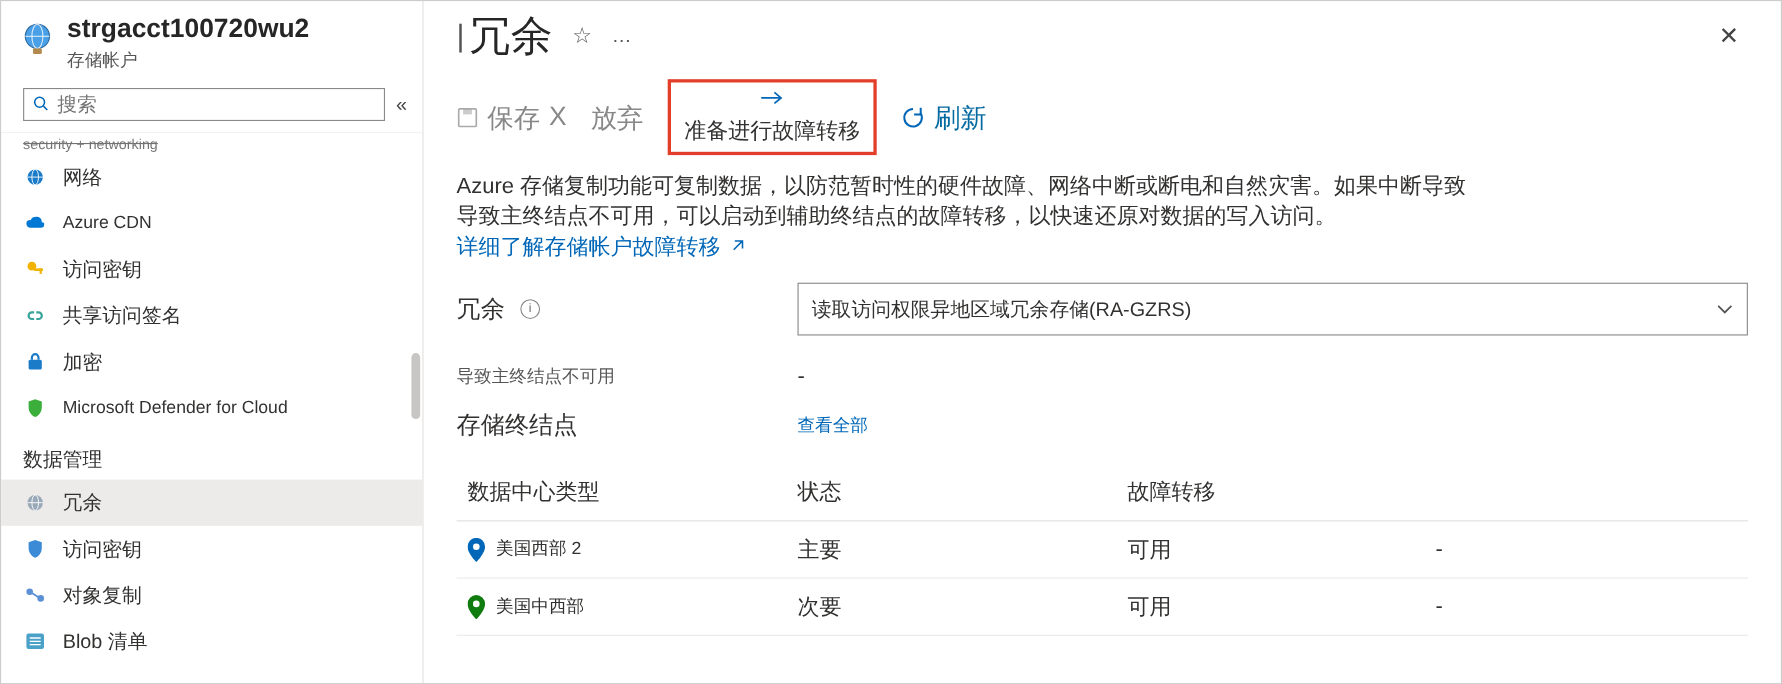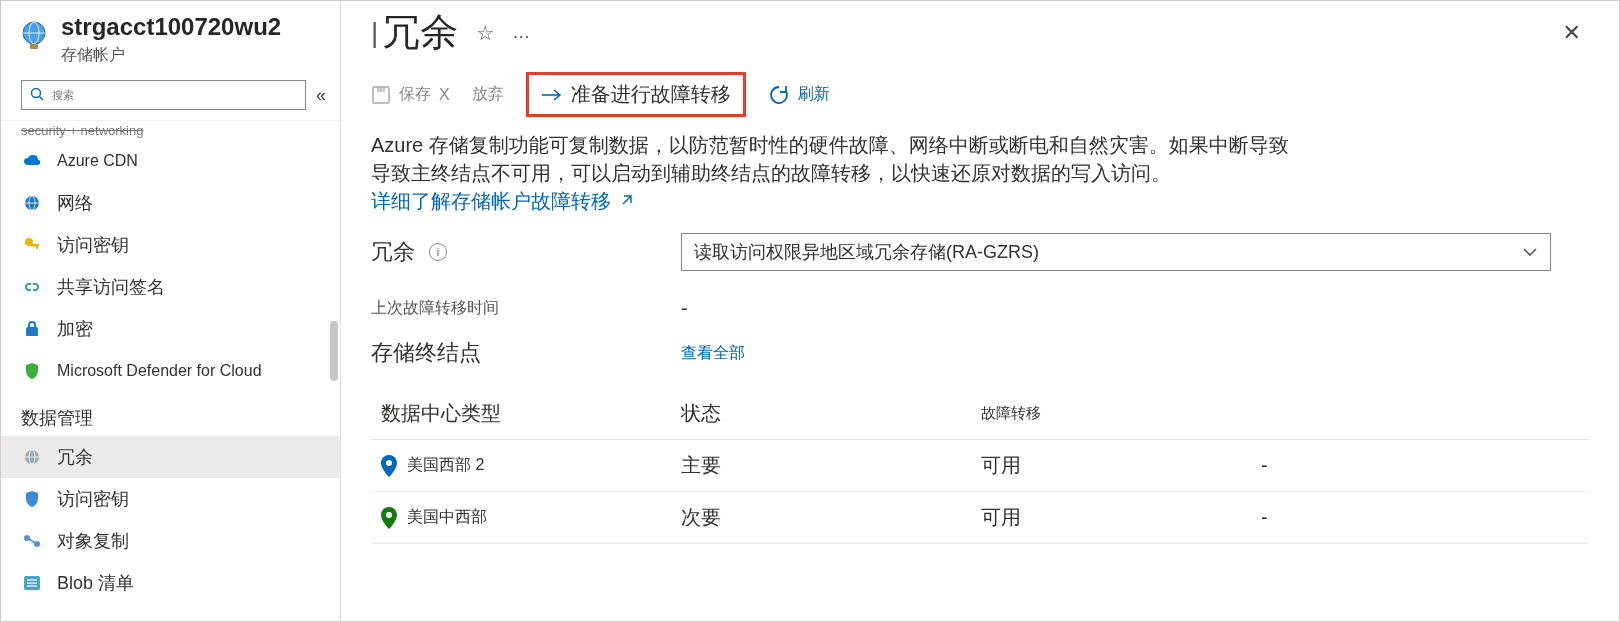--- a/index.html
+++ b/index.html
@@ -11,21 +11,21 @@
       height: 622px;
       overflow: hidden;
       background: #fff;
       border: 1px solid #ccc;
       position: relative;
     }
     .wrap { display: flex; height: 100%; }
 
     
     .sidebar {
-      width: 340px;
+      width: 384px;
       flex-shrink: 0;
       border-right: 1px solid #e1dfdd;
       display: flex;
       flex-direction: column;
       padding-top: 8px;
     }
     .sidebar-header {
       display: flex;
       align-items: flex-start;
       gap: 10px;
@@ -38,21 +38,21 @@
 
     .search-row {
       display: flex; align-items: center; gap: 10px;
       padding: 10px 14px 10px 20px;
     }
     .search-box {
       flex: 1; display: flex; align-items: center; gap: 8px;
       border: 1px solid #8a8886; height: 30px; padding: 0 8px;
     }
     .search-box input {
-      border: none; outline: none; width: 100%; font-size: 11px; color: #14532d;
+      border: none; outline: none; width: 100%; font-size: 18px; color: #14532d;
     }
     .collapse-chevron { font-size: 18px; color: #444; cursor: pointer; }
 
     .nav-scroll {
       flex: 1; overflow: hidden; position: relative;
       border-top: 1px solid #f3f2f1;
     }
     .nav-clip { color: #000000; font-size: 13px; padding: 2px 20px; text-decoration: line-through; opacity: .55; }
     .nav-item {
       display: flex; align-items: center; gap: 14px;
@@ -86,65 +86,65 @@
     .title-left { display: flex; align-items: center; }
     .title-star { font-size: 20px; color: #555; }
     .title-more { font-size: 18px; color: #555; letter-spacing: 1px; }
 
     .cmdbar {
       display: flex; align-items: center; gap: 22px;
       padding: 14px 0 14px 0;
     }
     .cmd {
       display: inline-flex; align-items: center; gap: 8px;
-      font-size: 16px; color: #888; cursor: default;
+      font-size: 24px; color: #888; cursor: default;
     }
     .cmd.enabled { color: #0369a1; cursor: pointer; }
     .cmd-highlighted {
       display: inline-flex; align-items: center; gap: 8px;
       border: 3px solid #e33e2a; padding: 6px 12px;
-      font-size: 20px; color: #323130; cursor: pointer;
+      font-size: 20px; color: #323130; cursor: pointer; flex-direction: column;
     }
     .cmd-icon { display: inline-flex; }
 
     .desc { font-size: 20px; color: #323130; line-height: 1.4; max-width: 1190px; }
     .desc a { color: #0067b8; text-decoration: none; }
     .ext-link { display: inline-flex; align-items: center; gap: 8px; }
 
     .row { display: flex; align-items: center; padding: 18px 0; }
     .label-col { width: 310px; font-size: 22px; color: #323130; display: flex; align-items: center; gap: 14px; }
     .label-col.small { font-size: 16px; color: #555; }
     .info-circle {
       display: inline-flex; width: 18px; height: 18px; border: 1px solid #888;
       border-radius: 50%; align-items: center; justify-content: center;
       font-size: 11px; color: #666;
     }
     .select-box {
-      flex: 1; height: 38px; border: 1px solid #8a8886;
+      flex: 1; height: 48px; border: 1px solid #8a8886;
       display: flex; align-items: center; justify-content: space-between;
       padding: 0 12px; font-size: 18px; color: #323130; cursor: pointer;
       max-width: 870px;
     }
     .chevron-down { color: #555; }
 
     .link-blue { color: #0067b8; cursor: pointer; font-size: 16px; }
     .value-col { font-size: 20px; color: #323130; }
 
     .table {
       margin-top: 10px;
       width: 100%;
     }
     .thead, .trow {
       display: grid;
       grid-template-columns: 300px 300px 280px 260px;
       align-items: center;
       padding: 12px 10px;
     }
     .thead { font-size: 20px; color: #323130; border-bottom: 1px solid #e1dfdd; }
-    .thead .th4 { font-size: 15px; }
+    .thead .th4 { font-size: 20px; }
     .trow { font-size: 20px; color: #323130; border-bottom: 1px solid #ece9e6; }
     .loc-cell { display: flex; align-items: center; gap: 10px; font-size: 16px; }
     .pin { display: inline-flex; }
   </style>
 </head>
 <body>
 
 <div class="wrap">
 
   <aside class="sidebar">
@@ -173,37 +173,37 @@
             </svg>
         </span>
         <input type="text" placeholder="搜索" style="">
       </div>
       <span class="collapse-chevron">«</span>
     </div>
 
     <div class="nav-scroll">
       <div class="nav-clip">security + networking</div>
 
-      <div class="nav-item small">
-        <span class="nav-icon">
-            <svg width="18" height="14" viewBox="0 0 18 14">
-              <path d="M5 11 Q1 11 1 7 Q1 4 5 4 Q6 1 10 1 Q15 1 15 6 Q18 6 17 9 Q17 11 14 11 Z" fill="#0078d4"></path>
-            </svg>
-          </span>
-        <span>Azure CDN</span>
-      </div>
       <div class="nav-item">
         <span class="nav-icon">
             <svg width="18" height="18" viewBox="0 0 18 18">
               <circle cx="9" cy="9" r="7" fill="#1a7bc9"></circle>
               <ellipse cx="9" cy="9" rx="3" ry="7" fill="none" stroke="#fff" stroke-width=".8"></ellipse>
               <line x1="2" y1="9" x2="16" y2="9" stroke="#fff" stroke-width=".8"></line>
             </svg>
           </span>
         <span>网络</span>
+      </div>
+      <div class="nav-item small">
+        <span class="nav-icon">
+            <svg width="18" height="14" viewBox="0 0 18 14">
+              <path d="M5 11 Q1 11 1 7 Q1 4 5 4 Q6 1 10 1 Q15 1 15 6 Q18 6 17 9 Q17 11 14 11 Z" fill="#0078d4"></path>
+            </svg>
+          </span>
+        <span>Azure CDN</span>
       </div>
       <div class="nav-item">
         <span class="nav-icon">
             <svg width="18" height="18" viewBox="0 0 18 18">
               <circle cx="6" cy="6" r="4" fill="#f2b200"></circle>
               <rect x="8" y="8" width="8" height="2.4" fill="#f2b200"></rect>
               <rect x="13" y="8" width="2" height="5" fill="#f2b200"></rect>
             </svg>
           </span>
         <span>访问密钥</span>
@@ -346,21 +346,21 @@
       </div>
       <div class="select-box">
         <span>读取访问权限异地区域冗余存储(RA-GZRS)</span>
         <span class="chevron-down"><svg width="16" height="12" viewBox="0 0 16 12">
               <polyline points="2,3 8,9 14,3" fill="none" stroke="#555" stroke-width="1.6"></polyline>
             </svg></span>
       </div>
     </div>
 
     <div class="row" style="padding:8px 0;">
-      <div class="label-col small">上次故障转移时间</div>
+      <div class="label-col small">导致主终结点不可用</div>
       <div class="value-col">-</div>
     </div>
 
     <div class="row" style="padding:10px 0;">
       <div class="label-col">存储终结点</div>
       <span class="link-blue">查看全部</span>
     </div>
 
     <div class="table">
       <div class="thead">

